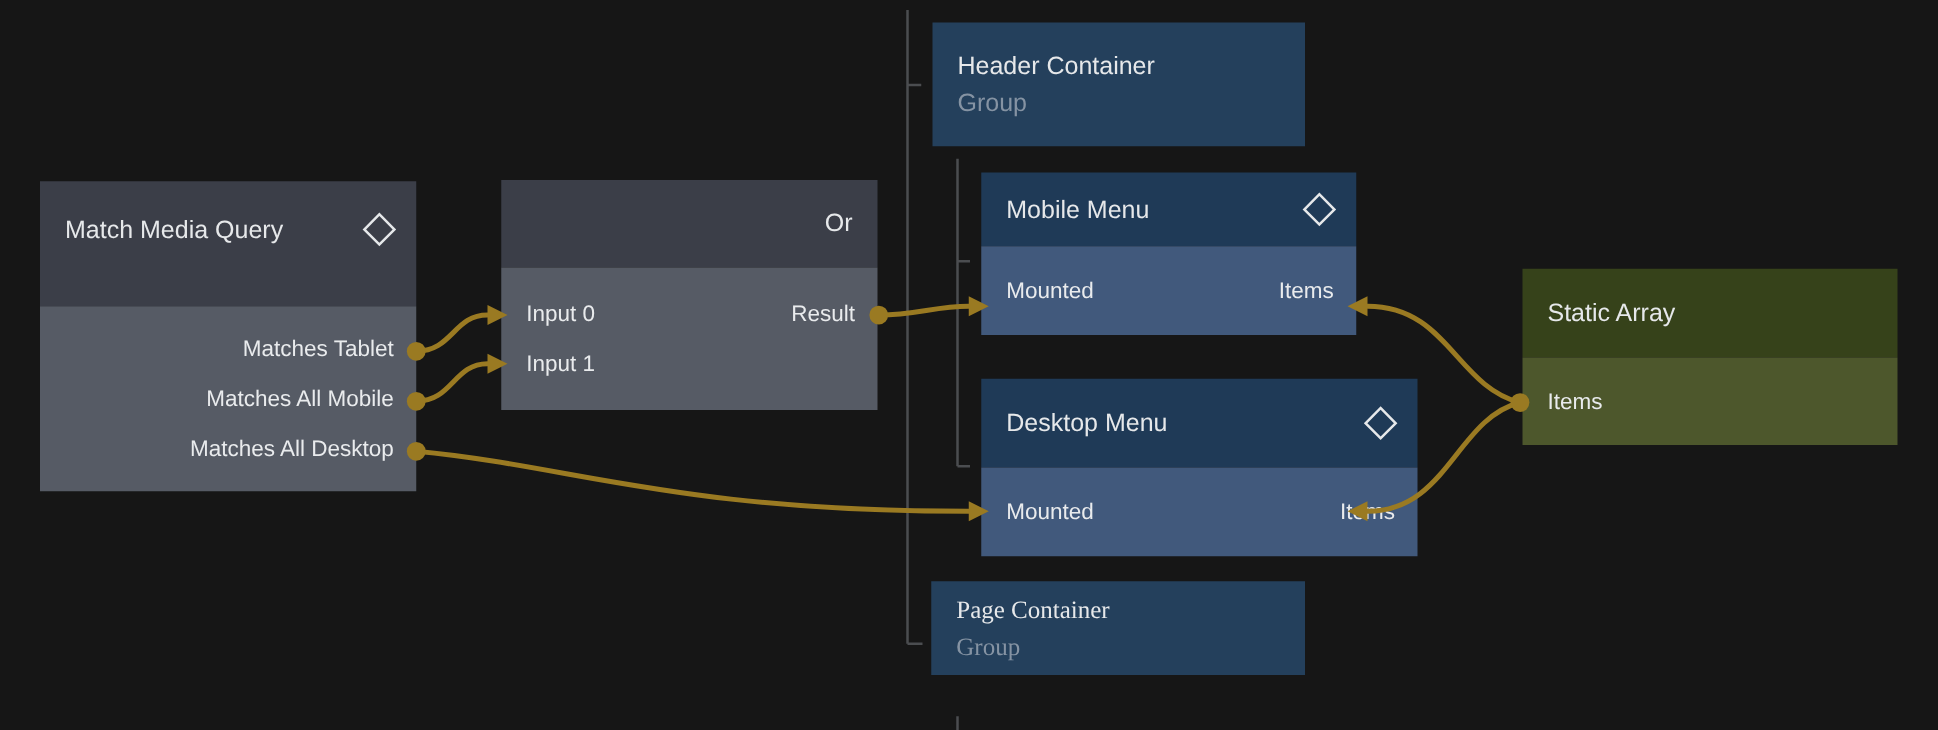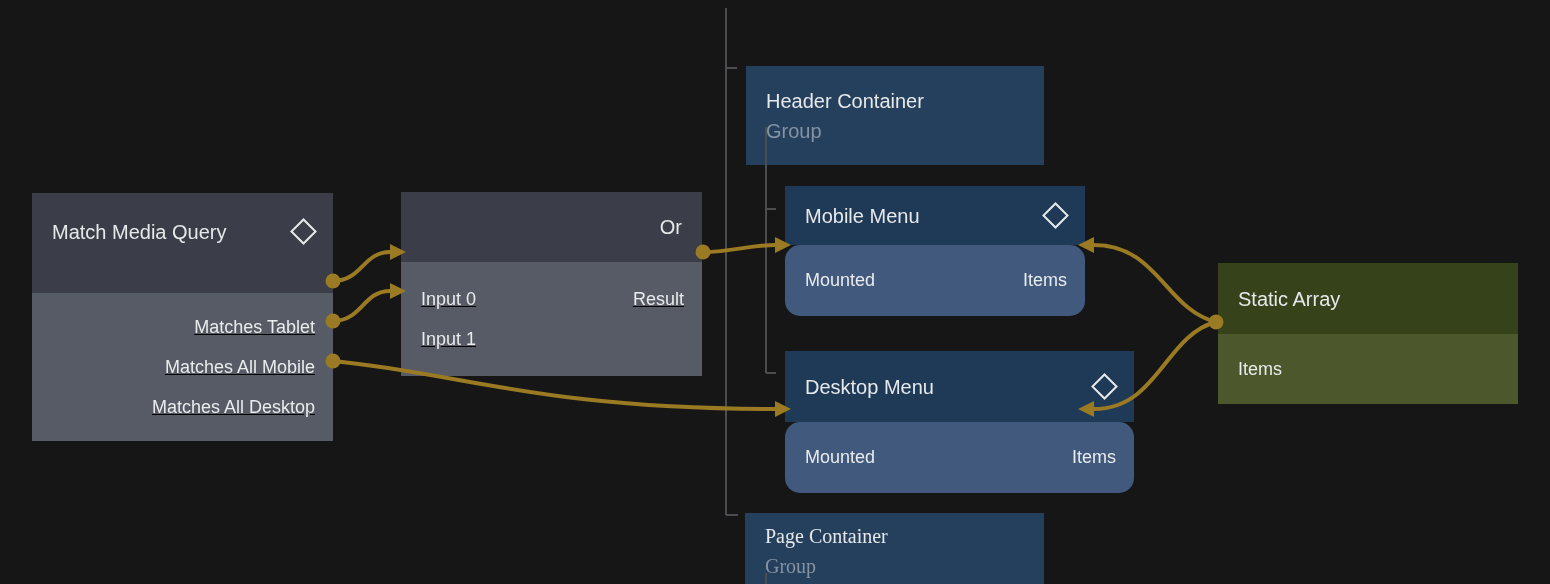--- a/index.html
+++ b/index.html
@@ -5,38 +5,38 @@
   html,body{margin:0;padding:0;background:#161616;}
   .canvas{
     position:relative;
     width:1550px;height:584px;
     background:var(--background,#161616);
     overflow:hidden;
     font-family:"Liberation Sans",sans-serif;
   }
   .wire-layer{position:absolute;left:0;top:0;z-index:3;pointer-events:none;}
   .node-layer{position:absolute;left:0;top:0;width:100%;height:100%;z-index:2;}
-  .node{position:absolute;margin-top:48px;}
+  .node{position:absolute;}
   .node-header{
     display:flex;align-items:center;justify-content:space-between;
     padding:0 20px;box-sizing:border-box;
     color:var(--title-text,#e6e8ea);font-size:20px;line-height:26px;
   }
   .node-header.tall{align-items:flex-start;padding-top:24px;line-height:30px;}
   .node-header.tall .node-title{max-width:175px;}
   .node-header.tall .diamond-icon{margin-top:5px;}
   .node-body{display:flex;flex-direction:column;justify-content:center;box-sizing:border-box;}
   .row{
     height:40px;display:flex;align-items:center;justify-content:space-between;
     padding:0 18px 0 20px;font-size:18px;color:var(--port-text,#e9ebed);
   }
   .gray  .node-header{background:var(--gray-header,#3b3e48);}
-  .gray  .node-body  {background:var(--gray-body,#565b65);text-decoration:underline;}
+  .gray  .node-body  {background:var(--gray-body,#565b65);}
   .blue  .node-header{background:var(--blue-header,#1f3a57);}
-  .blue  .node-body  {background:var(--blue-body,#41597c);border-radius:15px;}
+  .blue  .node-body  {background:var(--blue-body,#41597c);}
   .olive .node-header{background:var(--olive-header,#36421a);}
   .olive .node-body  {background:var(--olive-body,#4d572c);}
   .group .node-header{
     background:var(--group-fill,#24405c);
     flex-direction:column;align-items:flex-start;justify-content:center;
     line-height:30px;
   }
   .group .node-subtitle{color:var(--subtitle-text,#8593a3);}
   .diamond-icon{
     width:15px;height:15px;flex:0 0 15px;

